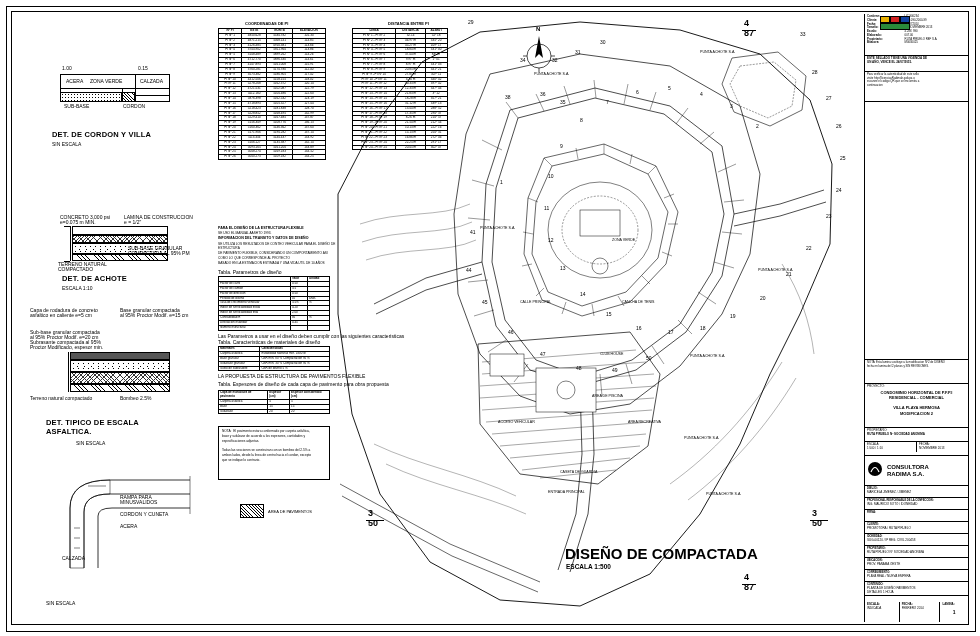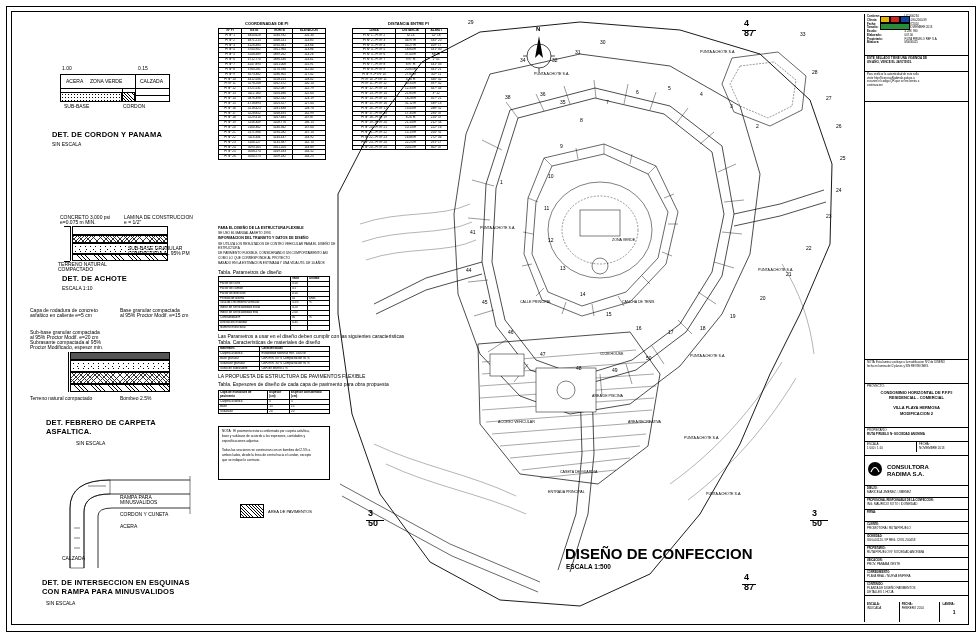--- a/index.html
+++ b/index.html
@@ -86,21 +86,21 @@
     <div class="box hatch-dots" style="left:60px;top:92px;width:62px;height:10px;"></div>
     <div class="hline" style="left:135px;top:95px;width:35px;"></div>
     <div class="lbl" style="left:62px;top:66px;">1.00</div>
     <div class="lbl" style="left:138px;top:66px;">0.15</div>
     <div class="lbl" style="left:66px;top:79px;">ACERA</div>
     <div class="lbl" style="left:90px;top:79px;">ZONA VERDE</div>
     <div class="lbl" style="left:140px;top:79px;">CALZADA</div>
     <div class="lbl" style="left:123px;top:104px;">CORDON</div>
     <div class="lbl" style="left:64px;top:104px;">SUB-BASE</div>
   </div>
-  <div class="det-title" style="left:52px;top:130px;">DET. DE CORDON Y PANAMA</div>
+  <div class="det-title" style="left:52px;top:130px;">DET. DE CORDON Y VILLA</div>
   <div class="det-sub" style="left:52px;top:141px;">SIN ESCALA</div>
 
   <div>
     <div class="box" style="left:72px;top:226px;width:96px;height:9px;background:#fff;"></div>
     <div class="box hatch-cross" style="left:72px;top:235px;width:96px;height:8px;"></div>
     <div class="box hatch-agg" style="left:72px;top:243px;width:96px;height:11px;"></div>
     <div class="box hatch-diag" style="left:72px;top:254px;width:96px;height:7px;"></div>
     <div class="lbl" style="left:60px;top:215px;">CONCRETO 3,000 psi</div>
     <div class="lbl" style="left:60px;top:220px;">e=0.075 m MIN.</div>
     <div class="lbl" style="left:124px;top:215px;">LAMINA DE CONSTRUCCION</div>
@@ -126,21 +126,21 @@
     <div class="lbl" style="left:120px;top:308px;">Base granular compactada</div>
     <div class="lbl" style="left:120px;top:313px;">al 95% Proctor Modif. e=15 cm</div>
     <div class="lbl" style="left:30px;top:330px;">Sub-base granular compactada</div>
     <div class="lbl" style="left:30px;top:335px;">al 95% Proctor Modif. e=20 cm</div>
     <div class="lbl" style="left:30px;top:340px;">Subrasante compactada al 95%</div>
     <div class="lbl" style="left:30px;top:345px;">Proctor Modificado, espesor min.</div>
     <div class="lbl" style="left:30px;top:396px;">Terreno natural compactado</div>
     <div class="lbl" style="left:120px;top:396px;">Bombeo 2.5%</div>
     <div class="vline" style="left:68px;top:352px;height:40px;"></div>
   </div>
-  <div class="det-title" style="left:46px;top:418px;white-space:pre;">DET. FEBRERO DE CARPETA
+  <div class="det-title" style="left:46px;top:418px;white-space:pre;">DET. TIPICO DE ESCALA
 ASFALTICA.</div>
   <div class="det-sub" style="left:76px;top:440px;">SIN ESCALA</div>
 
   <div>
     <svg width="190" height="110" style="position:absolute;left:40px;top:468px;">
       <path d="M30 100 L30 40 Q30 12 70 12 L150 12" fill="none" stroke="#000" stroke-width="0.8"></path>
       <path d="M44 100 L44 44 Q44 26 70 26 L150 26" fill="none" stroke="#000" stroke-width="0.8"></path>
       <path d="M58 100 L58 48 Q58 40 72 40 L150 40" fill="none" stroke="#000" stroke-width="0.8"></path>
       <path d="M30 100 L30 40 Q30 12 70 12 L70 26 Q44 26 44 44 L44 100 Z" fill="none" stroke="#000" stroke-width="0.5"></path>
       <line x1="34" y1="60" x2="40" y2="60" stroke="#000" stroke-width="0.5"></line>
@@ -148,22 +148,20 @@
       <line x1="34" y1="80" x2="40" y2="80" stroke="#000" stroke-width="0.5"></line>
       <line x1="48" y1="18" x2="66" y2="18" stroke="#000" stroke-width="0.5"></line>
       <line x1="150" y1="8" x2="150" y2="46" stroke="#000" stroke-width="0.5"></line>
     </svg>
     <div class="lbl" style="left:120px;top:495px;">RAMPA PARA</div>
     <div class="lbl" style="left:120px;top:500px;">MINUSVALIDOS</div>
     <div class="lbl" style="left:120px;top:512px;">CORDON Y CUNETA</div>
     <div class="lbl" style="left:120px;top:524px;">ACERA</div>
     <div class="lbl" style="left:62px;top:556px;">CALZADA</div>
   </div>
-  <div class="det-title" style="left:42px;top:578px;white-space:pre;">DET. DE INTERSECCION EN ESQUINAS
-CON RAMPA PARA MINUSVALIDOS</div>
   <div class="det-sub" style="left:46px;top:600px;">SIN ESCALA</div>
 
   <div class="lbl b" style="left:245px;top:22px;font-size:4px;">COORDENADAS DE PI</div>
   <table class="dt" id="coord-table" style="left:218px;top:28px;width:108px;">
       <thead>
         <tr>
           <th>Nº PI</th>
           <th>ESTE</th>
           <th>NORTE</th>
           <th>ELEVACION</th>
@@ -728,21 +726,21 @@
     <svg width="38" height="44" viewBox="0 0 38 44">
       <circle cx="19" cy="26" r="12" fill="none" stroke="#000" stroke-width="0.7"></circle>
       <polygon points="19,6 23,28 19,24 15,28" fill="#000"></polygon>
       <line x1="19" y1="38" x2="19" y2="42" stroke="#000" stroke-width="0.7"></line>
       <line x1="7" y1="26" x2="3" y2="26" stroke="#000" stroke-width="0.7"></line>
       <line x1="31" y1="26" x2="35" y2="26" stroke="#000" stroke-width="0.7"></line>
     </svg>
   </div>
   <div class="lbl b" style="left:536px;top:26px;font-size:6px;">N</div>
 
-  <div class="ttl" style="left:565px;top:545px;font-size:15px;">DISEÑO DE CONFECCION</div>
+  <div class="ttl" style="left:565px;top:545px;font-size:15px;">DISEÑO DE COMPACTADA</div>
   <div class="ttl" style="left:566px;top:563px;font-size:6.5px;">ESCALA 1:500</div>
 
   <div class="marker" style="left:744px;top:18px;">
     <span>4</span>
     <div class="hline" style="left:-2px;top:12px;width:14px;"></div>
     <small>87</small>
   </div>
   <div class="marker" style="left:744px;top:572px;">
     <span>4</span>
     <div class="hline" style="left:-2px;top:12px;width:14px;"></div>

